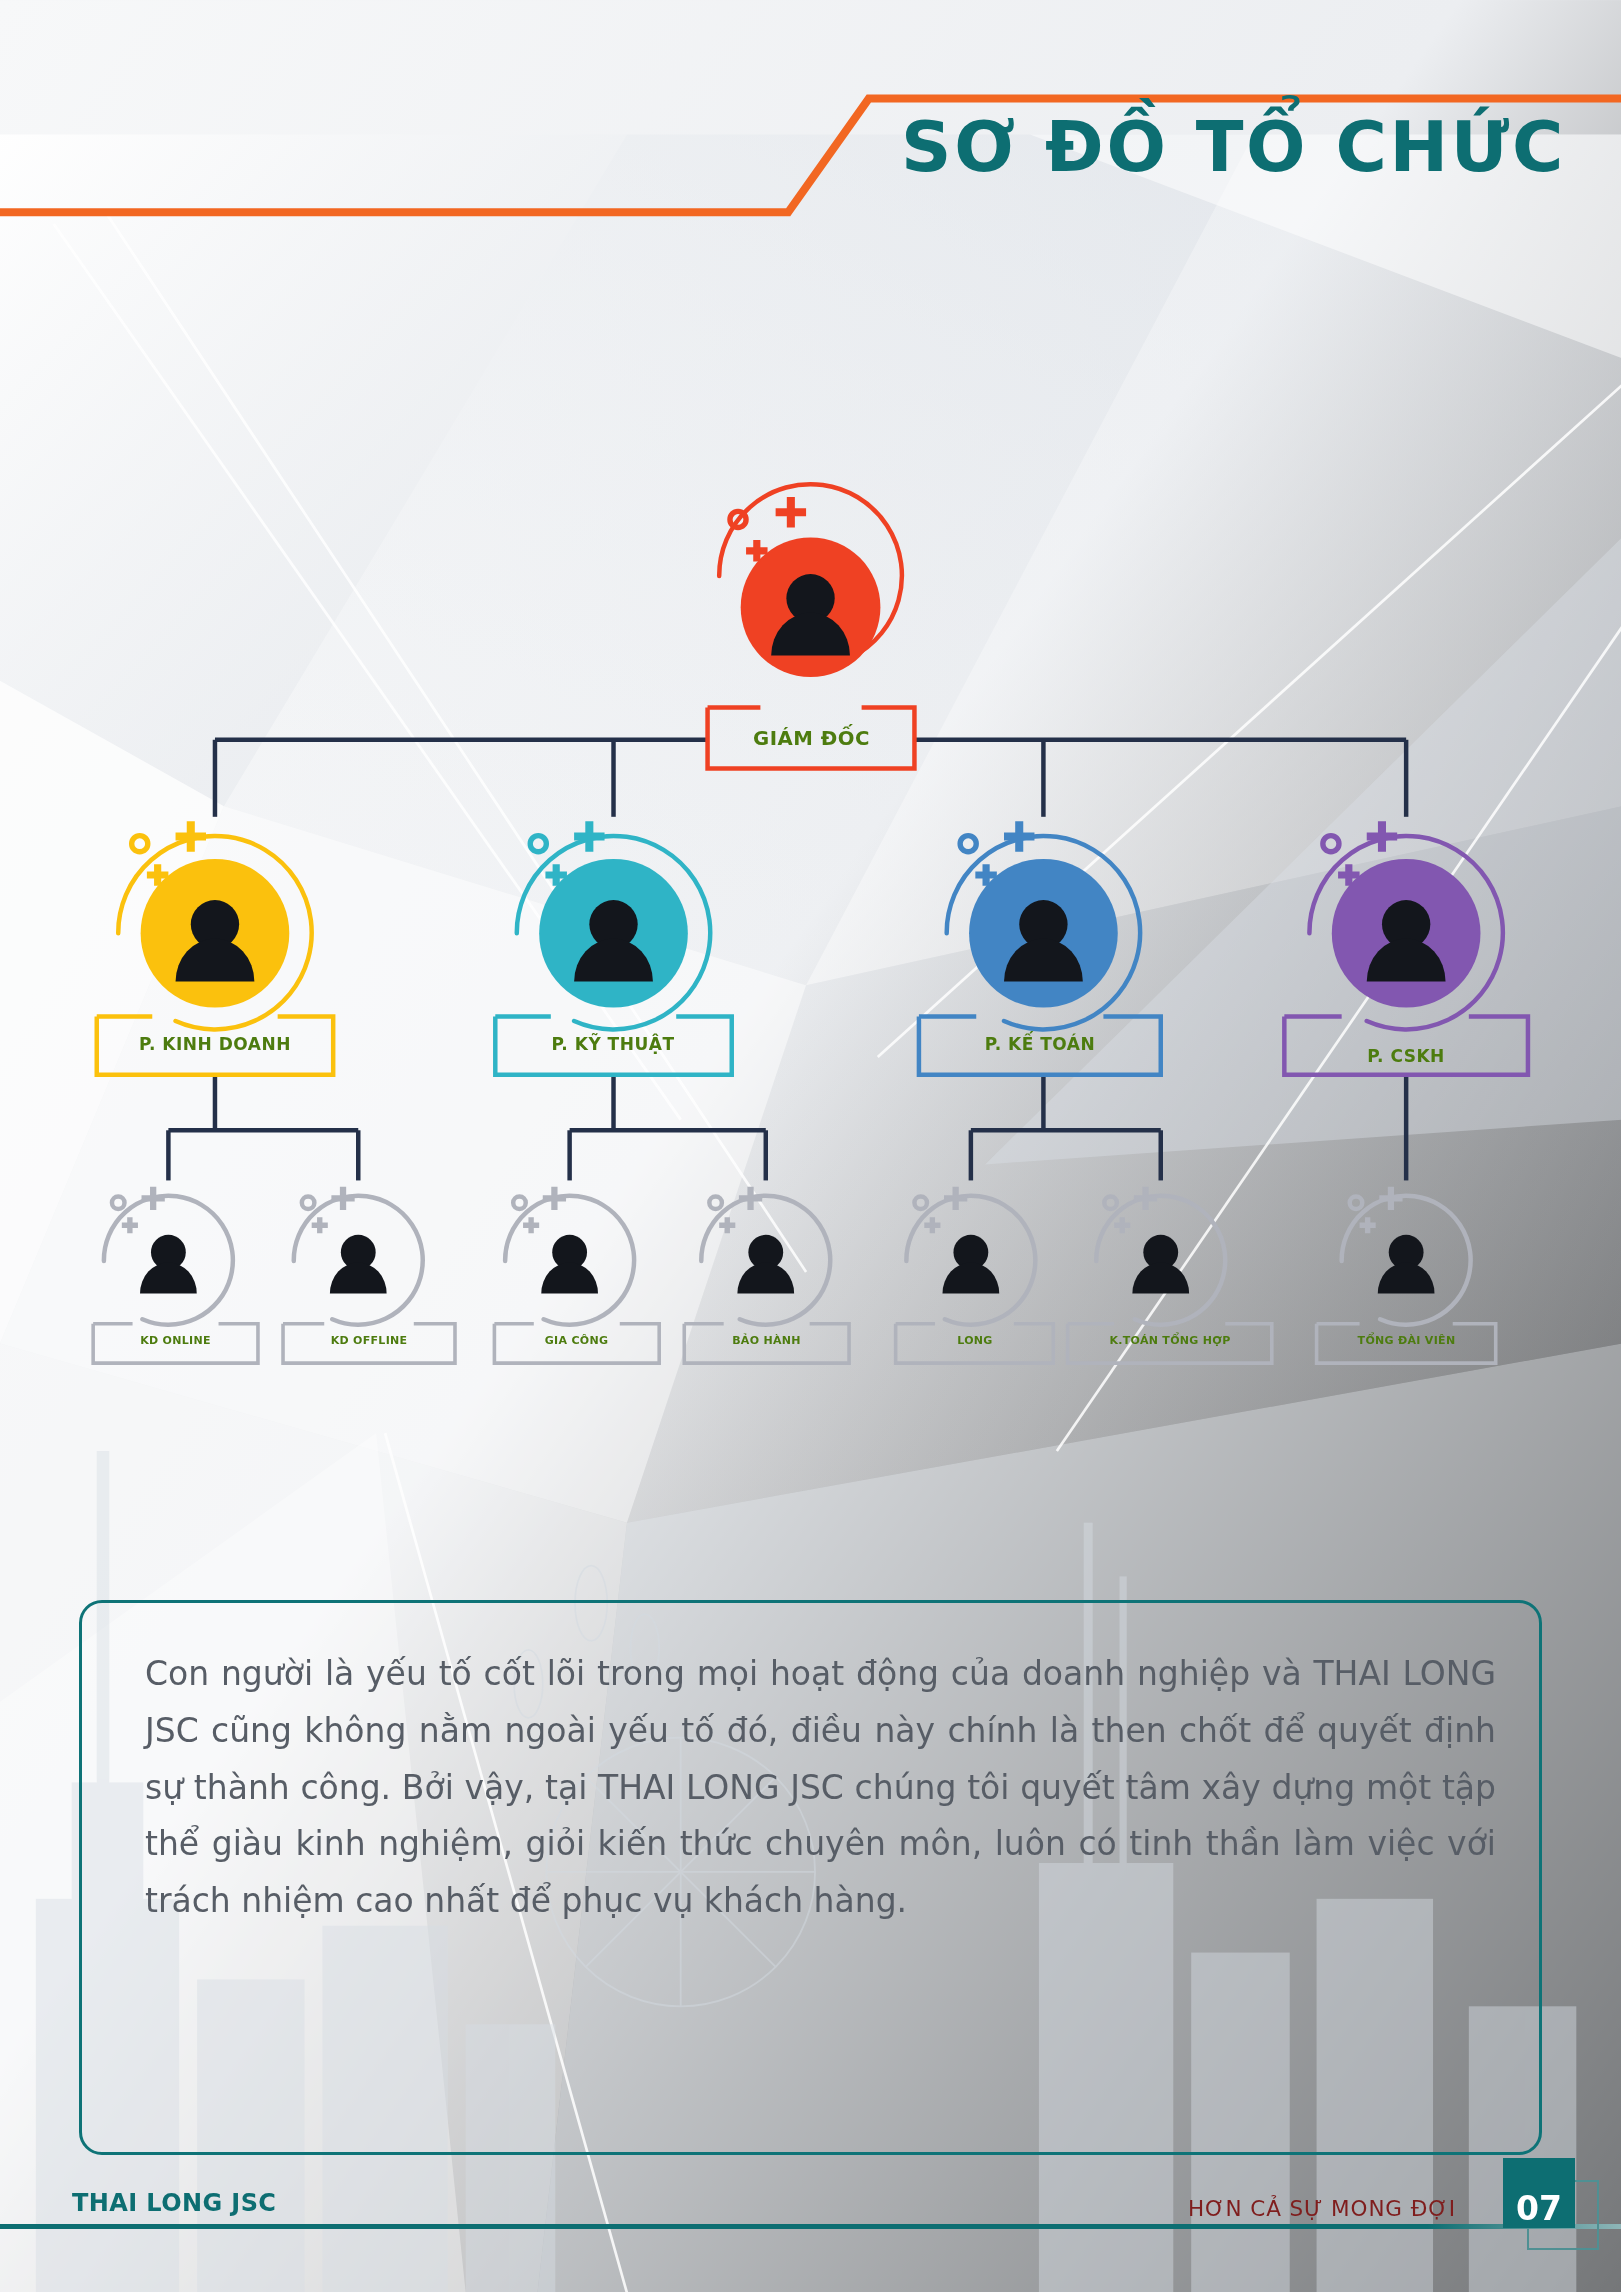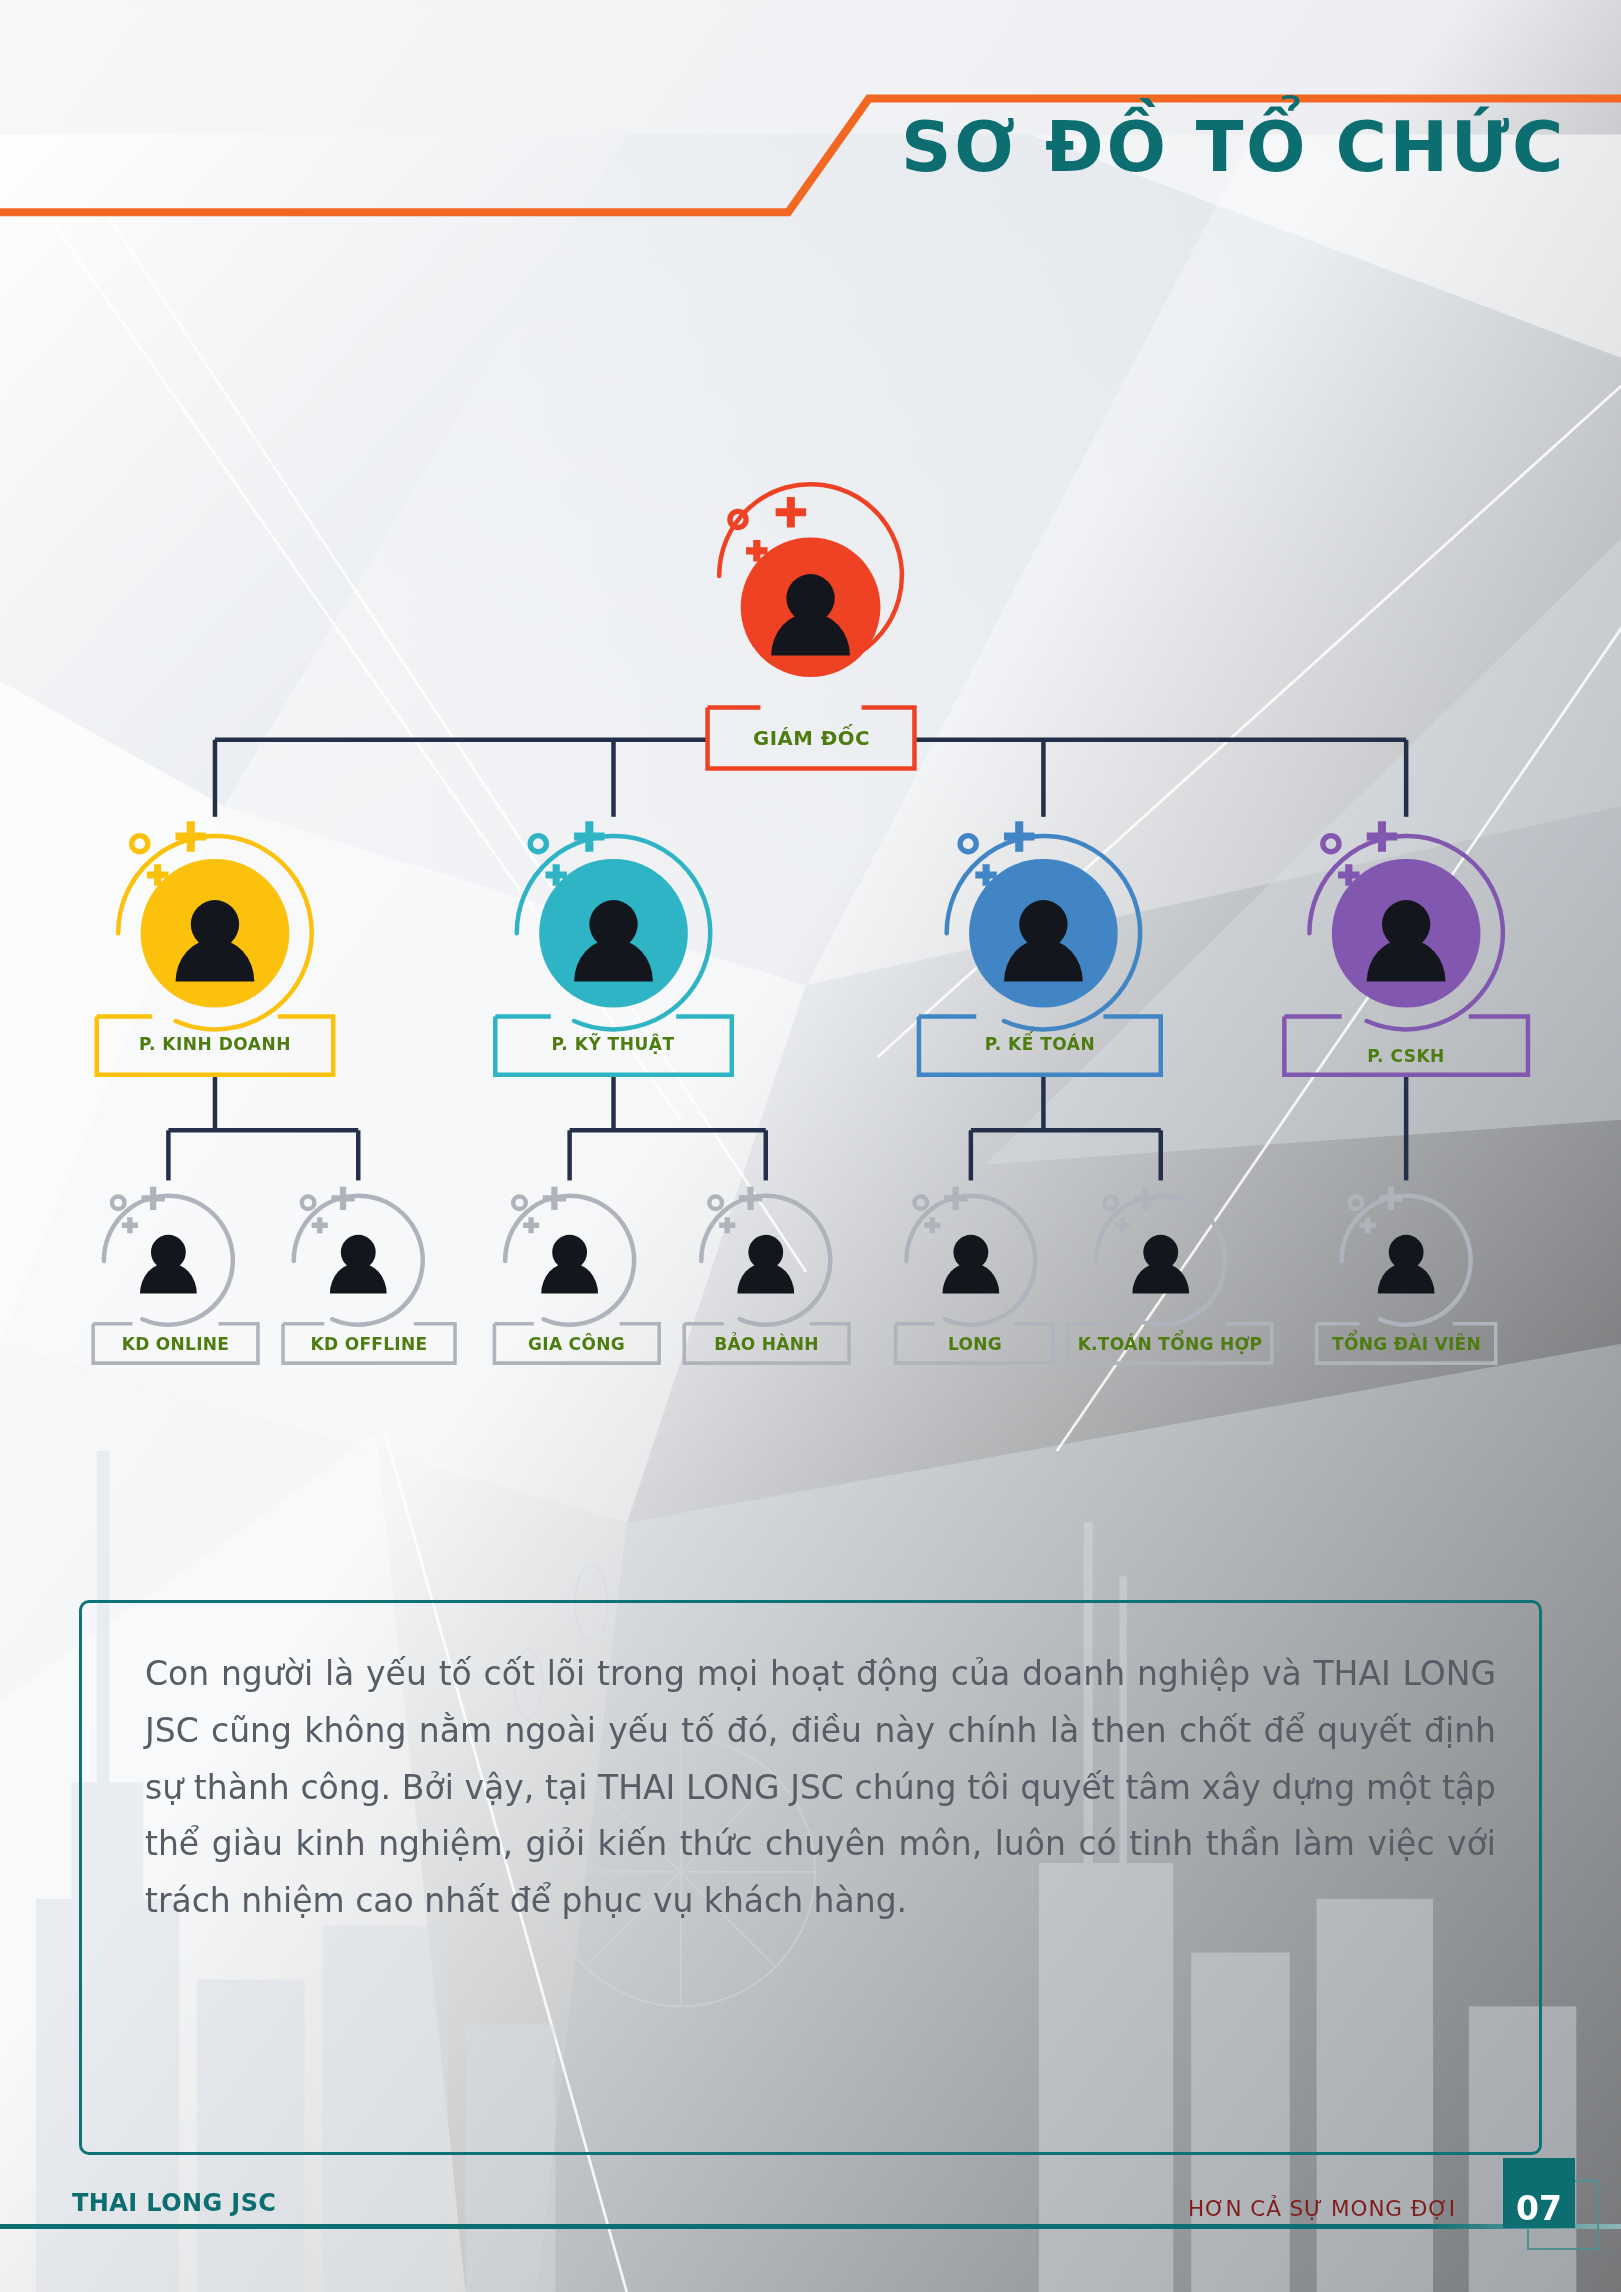--- a/index.html
+++ b/index.html
@@ -23,27 +23,27 @@
 
   
   #chart { position:absolute; left:0; top:0; width:1622px; height:1433px; z-index:4; }
   .node-label {
     position:absolute; text-align:center;
     font-size:17px; font-weight:bold; letter-spacing:0.5px;
     color:#4d7c0f; white-space:nowrap; z-index:6;
     font-family:"DejaVu Sans", sans-serif;
   }
   .node-label.lvl1 { font-size:19.7px; }
-  .node-label.lvl3 { font-size:17px; letter-spacing:0.3px; }
+  .node-label.lvl3 { font-size:11px; letter-spacing:0.3px; }
 
   
   .quote-box {
     position:absolute; left:79px; top:1600px;
     width:1463px; height:555px;
-    border:3.6px solid #0e7377; border-radius:10px;
+    border:3.6px solid #0e7377; border-radius:23px;
     z-index:5;
   }
   .quote-text {
     position:absolute; left:63px; right:43px; top:43px;
     font-size:33px; line-height:1.72; color:#575d66;
     font-family:"DejaVu Sans", sans-serif;
     text-align:justify;
   }
   .footer-rule { position:absolute; left:0; top:2224px; width:1622px; height:4.5px;
                  background:linear-gradient(90deg,#0d6e72,#0d6e72 88%,#8fb6b8); z-index:6; }

